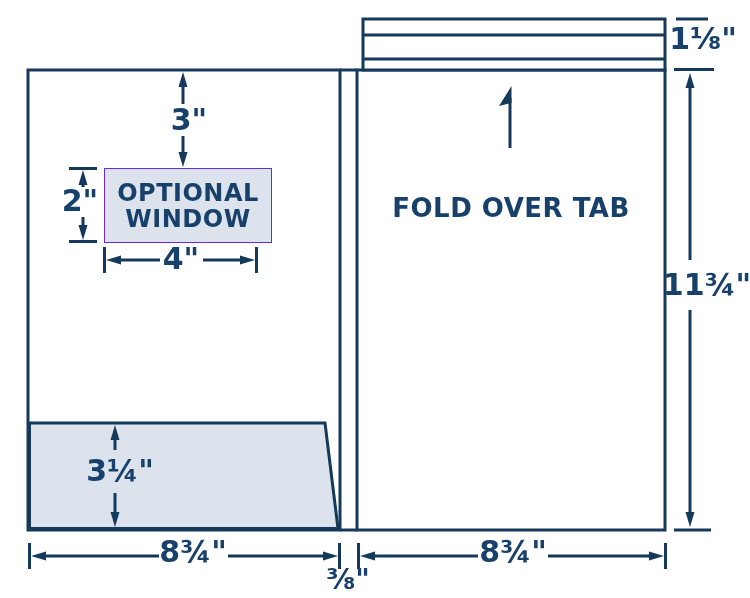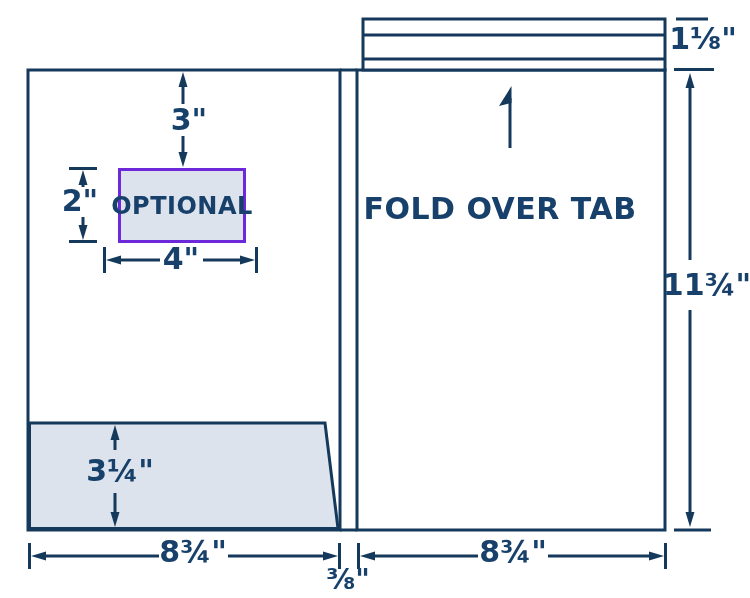--- a/index.html
+++ b/index.html
@@ -9,29 +9,29 @@
     overflow:hidden;
   }
   .stage svg{position:absolute;left:0;top:0;}
   .dim-label{
     position:absolute;transform:translate(-50%,-50%);
     font-weight:bold;font-size:30px;color:#17406B;
     white-space:nowrap;line-height:1;letter-spacing:0;
   }
   .dim-label.small{font-size:28px;}
   .window-box{
-    position:absolute;left:118px;top:168px;width:128px;height:75px;
-    box-sizing:border-box;background:#DCE3ED;border:3px solid #6d28d9;
+    position:absolute;left:104px;top:168px;width:168px;height:75px;
+    box-sizing:border-box;background:#DCE3ED;border:1px solid #6d28d9;
     display:flex;flex-direction:column;align-items:center;justify-content:center;
     font-weight:bold;font-size:24px;line-height:26px;color:#17406B;
     text-align:center;letter-spacing:0.5px;
   }
   .fold-note{
-    position:absolute;left:500px;top:208px;transform:translate(-50%,-50%);
-    font-weight:bold;font-size:30px;line-height:37px;color:#17406B;
+    position:absolute;left:511px;top:208px;transform:translate(-50%,-50%);
+    font-weight:bold;font-size:26px;line-height:37px;color:#17406B;
     text-align:center;white-space:nowrap;letter-spacing:0.5px;
   }
 </style>
 </head>
 <body>
 
 <div class="stage">
 
   <svg width="750" height="598" viewBox="0 0 750 598">
     <g stroke="#14395B" stroke-width="3" fill="none">
@@ -112,20 +112,21 @@
     </g>
 
     <g stroke="#14395B" stroke-width="3" fill="#14395B">
       <line x1="510" y1="98" x2="510" y2="148"></line>
       <polygon points="511.5,86 499,106 511.5,103" stroke="none"></polygon>
     </g>
   </svg>
 
   <div class="window-box">
     <span>OPTIONAL</span>
+    <span>WINDOW</span>
   </div>
 
   <div class="fold-note">
     <div>FOLD OVER TAB</div>
   </div>
 
   <span class="dim-label" style="left:189px;top:120px;">3"</span>
   <span class="dim-label" style="left:80px;top:201px;">2"</span>
   <span class="dim-label" style="left:181px;top:259px;">4"</span>
   <span class="dim-label" style="left:120px;top:471px;">3¼"</span>

